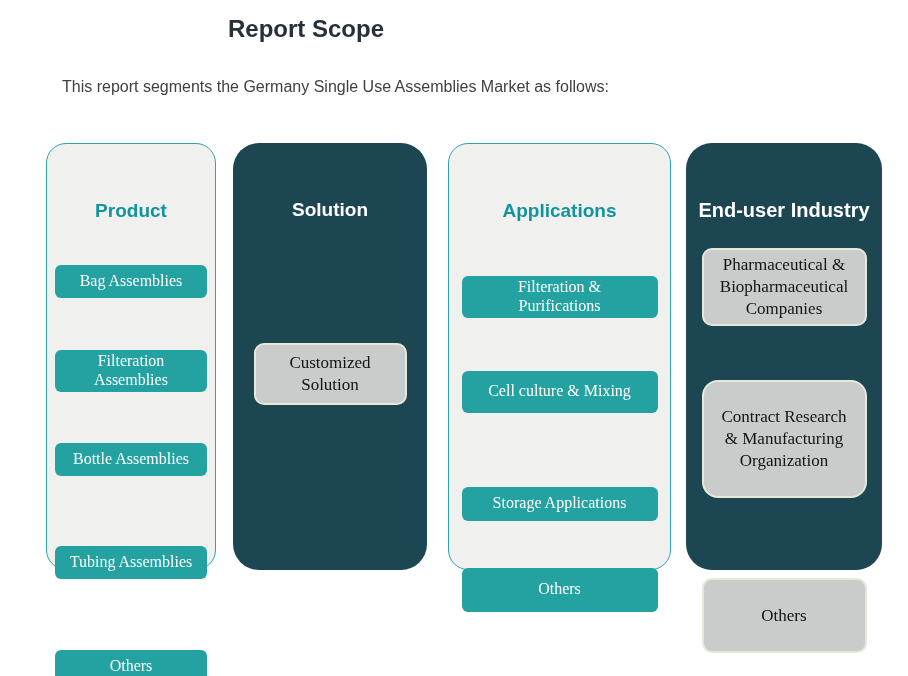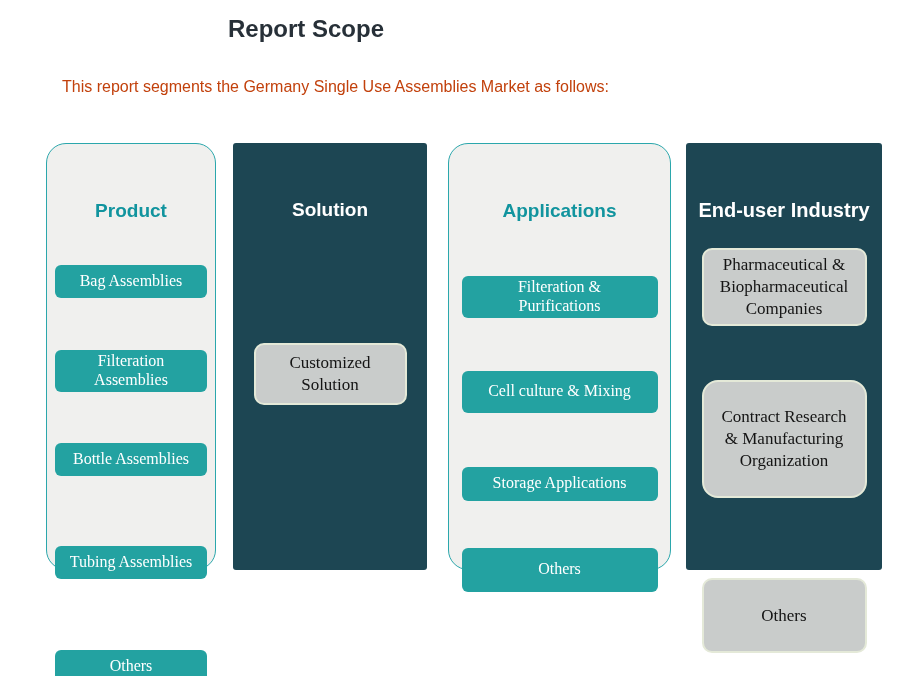--- a/index.html
+++ b/index.html
@@ -16,33 +16,33 @@
     --gray-box:#c9cccb;
     --gray-border:#e4e9d8;
     --title-color:#273038;
   }
   .page-title{
     position:absolute;left:228px;top:15px;
     font-size:24px;font-weight:bold;color:var(--title-color);
   }
   .subtitle{
     position:absolute;left:62px;top:78px;
-    font-size:16px;color:#c2410c;
+    font-size:16px;color:#404040;
   }
   .panel{
     position:absolute;top:143px;height:427px;box-sizing:border-box;
   }
   .panel.light{
     background:var(--light-panel);
     border:1px solid var(--panel-border);
     border-radius:20px;
   }
   .panel.dark{
     background:var(--dark);
-    border-radius:3px;
+    border-radius:26px;
   }
   .panel-header{
     text-align:center;font-weight:bold;font-size:19px;margin-top:56px;height:26px;
     font-family:"Liberation Sans",sans-serif;
   }
   .light .panel-header{color:var(--teal-header);}
   .dark .panel-header{color:#ffffff;}
   #col-enduser .panel-header{font-size:20px;}
   .items{display:flex;flex-direction:column;align-items:center;gap:32px;}
   .chip{
@@ -69,21 +69,21 @@
   #col-solution{left:233px;width:194px;}
   #col-solution .items{margin-top:118px;}
   #col-solution .box{width:153px;}
   #col-solution .box:nth-child(1){min-height:62px;}
   #col-solution .box:nth-child(2){min-height:56px;margin-top:34px;}
   
   #col-applications{left:448px;width:223px;}
   #col-applications .items{margin-top:50px;}
   #col-applications .chip{width:196px;min-height:32px;}
   #col-applications .chip:nth-child(2){min-height:42px;margin-top:21px;}
-  #col-applications .chip:nth-child(3){min-height:34px;margin-top:22px;}
+  #col-applications .chip:nth-child(3){min-height:34px;margin-top:42px;}
   #col-applications .chip:nth-child(4){min-height:44px;margin-top:15px;}
   #col-applications .chip:nth-child(5){min-height:33px;margin-top:12px;}
   
   #col-enduser{left:686px;width:196px;}
   #col-enduser .items{margin-top:23px;}
   #col-enduser .box{width:165px;}
   #col-enduser .box:nth-child(1){min-height:72px;}
   #col-enduser .box:nth-child(2){min-height:118px;margin-top:22px;border-radius:16px;padding:4px 15px;}
   #col-enduser .box:nth-child(3){min-height:75px;margin-top:48px;}
 </style>

